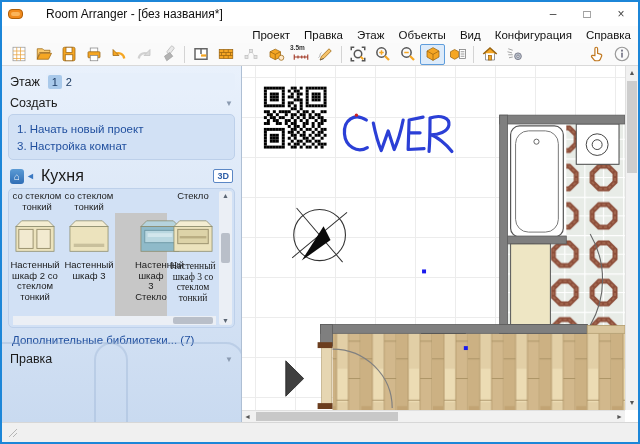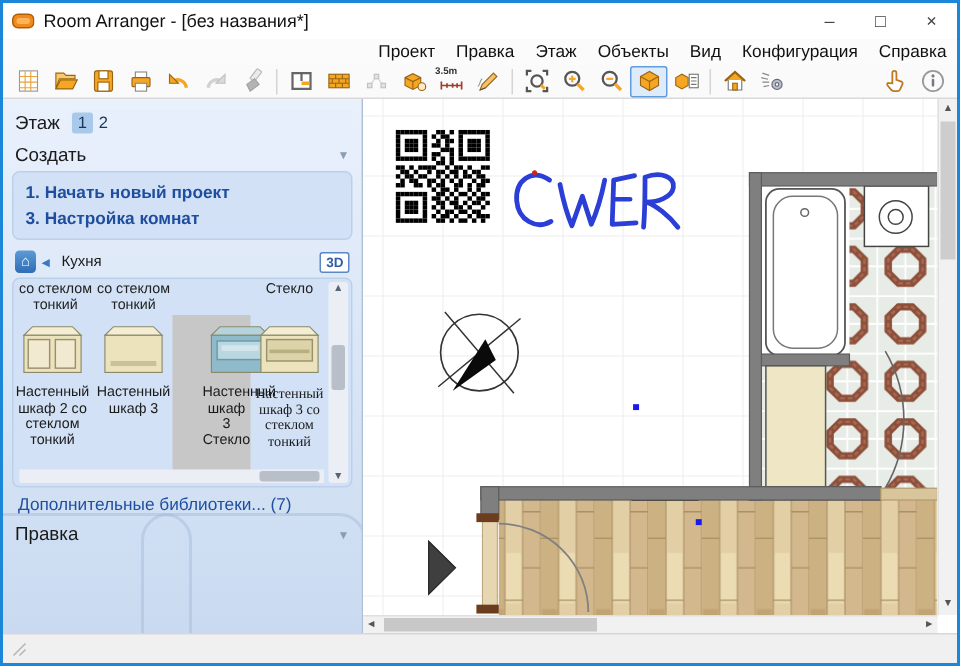--- a/index.html
+++ b/index.html
@@ -3,21 +3,21 @@
 <meta charset="utf-8">
 <style>
   * { box-sizing: border-box; margin: 0; padding: 0; }
   html,body { width:640px; height:444px; font-family:"Liberation Sans",sans-serif; }
   .window { width:640px; height:444px; border:2px solid #1c86d8; background:#fff;
             display:flex; flex-direction:column; overflow:hidden; }
 
   
   .titlebar { height:24px; background:#fff; display:flex; align-items:center; padding-left:6px; flex:0 0 auto; }
   .appicon { width:15px; height:12px; margin-right:6px; }
-  .title-text { font-size:12px; color:#111; }
+  .title-text { font-size:12px; color:#111;margin-left:17px; }
   .wincontrols { margin-left:auto; display:flex; height:100%; }
   .wbtn { width:34px; display:flex; align-items:center; justify-content:center; font-size:12px; color:#444; }
 
   
   .menubar { height:17px; background:#fbfbfb; display:flex; align-items:center; padding-left:2px; font-size:11.5px; color:#111; flex:0 0 auto;justify-content:flex-end; }
   .menu-item { padding:1px 7px; }
 
   
   .toolbar { height:23px; background:#fafafa; border-bottom:1px solid #d9d9d9; display:flex; align-items:center; padding:0 4px; flex:0 0 auto; }
   .tbtn { width:25px; height:21px; display:flex; align-items:center; justify-content:center; position:relative; border:1px solid transparent; }
@@ -34,26 +34,26 @@
   
   .sidebar { width:240px; flex:0 0 auto; background:linear-gradient(#e9f1fc,#c9daf0); position:relative; overflow:hidden; border-right:1px solid #aebfd4; font-size:12px; color:#1a1a1a; }
   .floor-row { display:flex; align-items:center; margin:7px 6px 4px 8px; }
   .floor-label { font-size:12.5px; margin-right:6px; }
   .floor-strip { flex:1; background:#e6effb; border-radius:3px; height:17px; display:flex; align-items:center; padding-left:2px; }
   .floor-tab { min-width:14px; text-align:center; font-size:11px; color:#17365e; padding:1px 3px; border-radius:2px; }
   .floor-tab.sel { background:#a9c9ea; }
   .sec-head { display:flex; align-items:center; margin:6px 8px 4px 8px; font-size:12.5px; }
   .sec-arrow { margin-left:auto; font-size:8px; color:#8b9bb1; }
   .panel-box { margin:2px 6px; background:#d2e1f5; border:1px solid #bdd0ea; border-radius:5px; }
-  .create-box { padding:5px 8px;font-weight:bold; }
+  .create-box { padding:5px 8px; }
   .slink { color:#1f4e9e; font-size:11.5px; padding:2.5px 0; cursor:pointer; }
   .lib-head { display:flex; align-items:center; margin:7px 8px 3px 8px; }
   .home-badge { display:inline-flex; align-items:center; background:linear-gradient(#5b9bd5,#2f6db5); border-radius:3px; color:#fff; font-size:10px; height:15px; padding:0 4px; margin-right:2px; }
   .back-chev { color:#3a78c2; font-size:9px; margin-right:6px; }
-  .lib-title { font-size:10px; }
+  .lib-title { font-size:16px; }
   .btn-3d { margin-left:auto; border:1px solid #5b87c5; border-radius:2px; background:#fff; color:#2f5fa8; font-size:9px; font-weight:bold; padding:0 3px; line-height:12px; }
   .lib-box { position:relative; height:140px; overflow:hidden; }
   .partial-label { position:absolute; top:2px; width:52px; text-align:center; font-size:9.5px; line-height:10.5px; color:#222; }
   .fitem { position:absolute; top:24px; width:52px; height:112px; text-align:center; }
   .fitem.selected { background:#c7c7c7; }
   .fthumb { width:50px; height:40px; margin-top:4px; }
   .flabel { font-size:9.5px; line-height:10.5px; color:#1a1a1a; }
   .vscroll-lib { position:absolute; right:2px; top:2px; bottom:2px; width:13px; background:#ebeff5; border-radius:2px; }
   .hscroll-lib { position:absolute; left:4px; right:18px; bottom:2px; height:9px; background:#ebeff5; }
   .lib-thumbbar-v { position:absolute; left:2px; right:2px; top:42px; height:30px; background:#b9bfc9; border-radius:2px; }

